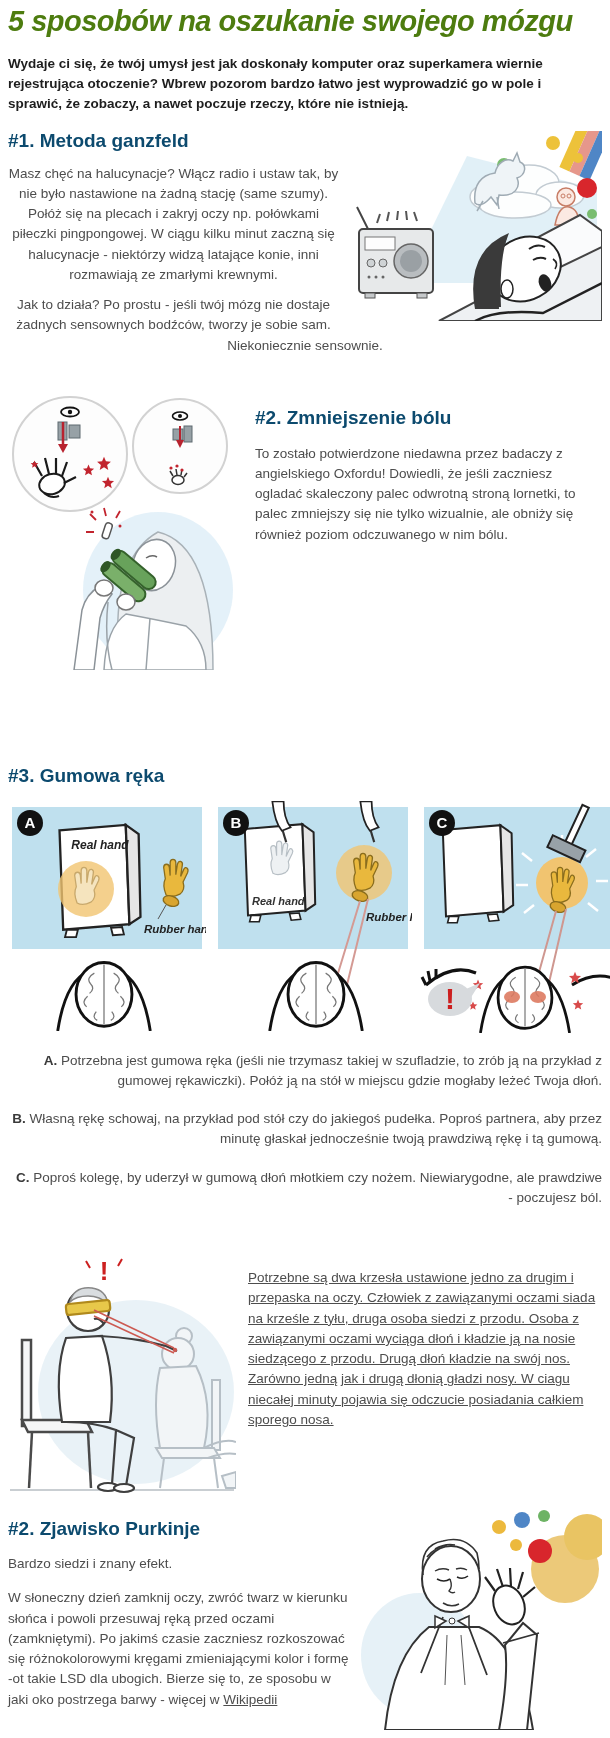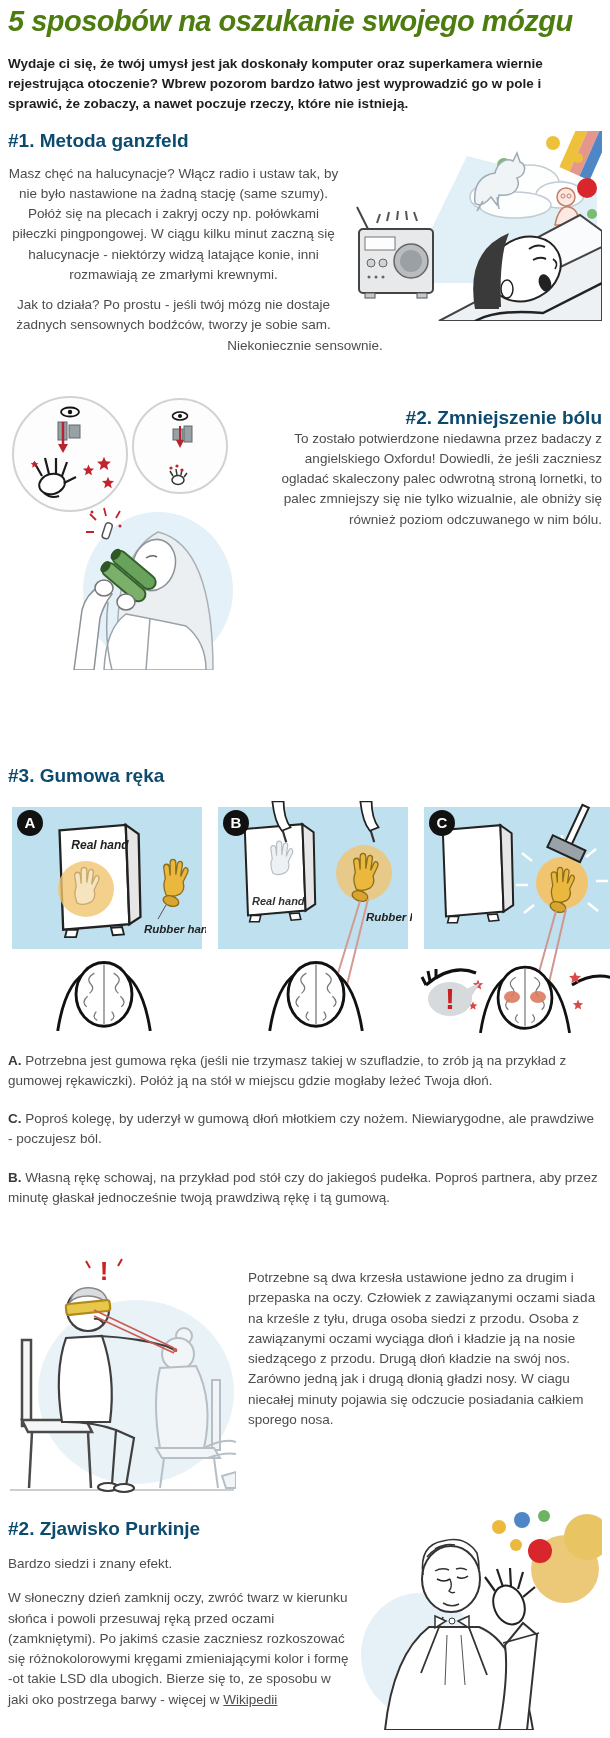--- a/index.html
+++ b/index.html
@@ -10,30 +10,30 @@
   h2{color:#0c4a6e;font-size:19px;line-height:1.1;margin:0;font-weight:bold;}
   p.body-p{font-size:13.5px;line-height:1.5;margin:0;color:#4d4d4d;}
   p.body-p b{color:#3a3a3a;}
   .sec1{margin-top:16px;}
   .sec1 .ill{float:right;width:255px;height:190px;margin:0 0 4px 8px;}
   .sec1 p.body-p{margin-top:12px;max-width:352px;text-align:center;}
   .sec1 p.p2{margin-top:10px;max-width:100%;}
   .clear{clear:both;}
   .sec2{display:flex;margin-top:24px;}
   .sec2 .ill{flex:none;width:235px;height:290px;}
-  .sec2 .txt{margin-left:12px;padding-top:28px;width:348px;text-align:right;}
-  .sec2 p.body-p{margin-top:0;}
+  .sec2 .txt{margin-left:12px;padding-top:28px;width:348px;}
+  .sec2 p.body-p{margin-top:15px;}
   .sec3{margin-top:96px;}
   .panels{display:flex;gap:8px;margin-top:14px;}
   .panel{width:198px;height:232px;background:#fff;}
-  .sec3 p.body-p{margin-top:18px;width:594px;}
+  .sec3 p.body-p{margin-top:18px;width:594px;text-align:right;}
   .sec4{display:flex;margin-top:44px;}
   .sec4 .ill{flex:none;width:228px;height:245px;}
   .sec4 .txt{margin-left:12px;width:360px;padding-top:2px;}
-  .sec4 p.body-p{margin-top:14px;}
+  .sec4 p.body-p{margin-top:14px;text-decoration:underline;}
   .sec5{margin-top:22px;}
   .sec5 .ill{float:right;width:245px;height:225px;margin:-14px 0 0 8px;}
   .sec5 p.body-p{margin-top:14px;max-width:352px;}
   .wiki-link{color:#4d4d4d;text-decoration:underline;cursor:pointer;}
   svg{display:block;}
   .svg-label{font-family:"Liberation Sans",sans-serif;font-weight:bold;font-style:italic;}
 </style>
 </head>
 <body>
 
@@ -296,22 +296,22 @@
             <polygon points="46,188 60,182 50,198" fill="#d7dadd"></polygon>
             <text x="30" y="208" text-anchor="middle" font-size="30" font-weight="bold" fill="#cc1f1f">!</text>
           </g>
           <circle cx="22" cy="22" r="13" fill="#111"></circle>
           <text x="22" y="27" text-anchor="middle" font-size="15" font-weight="bold" fill="#fff">C</text>
         </svg>
       </div>
     </div>
 
     <p class="body-p"><b>A.</b> <span>Potrzebna jest gumowa ręka (jeśli nie trzymasz takiej w szufladzie, to zrób ją na przykład z gumowej rękawiczki). Połóż ją na stół w miejscu gdzie mogłaby leżeć Twoja dłoń.</span></p>
+    <p class="body-p"><b>B.</b> <span>Własną rękę schowaj, na przykład pod stół czy do jakiegoś pudełka. Poproś partnera, aby przez minutę głaskał jednocześnie twoją prawdziwą rękę i tą gumową.</span></p>
     <p class="body-p"><b>C.</b> <span>Poproś kolegę, by uderzył w gumową dłoń młotkiem czy nożem. Niewiarygodne, ale prawdziwe - poczujesz ból.</span></p>
-    <p class="body-p"><b>B.</b> <span>Własną rękę schowaj, na przykład pod stół czy do jakiegoś pudełka. Poproś partnera, aby przez minutę głaskał jednocześnie twoją prawdziwą rękę i tą gumową.</span></p>
   </div>
 
   <div class="sec4">
     <div class="ill">
       <svg viewBox="0 0 228 245" width="228" height="245">
         <ellipse cx="128" cy="140" rx="98" ry="92" fill="#e2edf4" opacity="0.75"></ellipse>
         <line x1="2" y1="238" x2="226" y2="238" stroke="#c9ced2" stroke-width="2"></line>
         <g stroke="#b6bfc6" stroke-width="2" fill="#f2f5f7">
           <rect x="204" y="128" width="8" height="70"></rect>
           <circle cx="176" cy="84" r="8"></circle>

